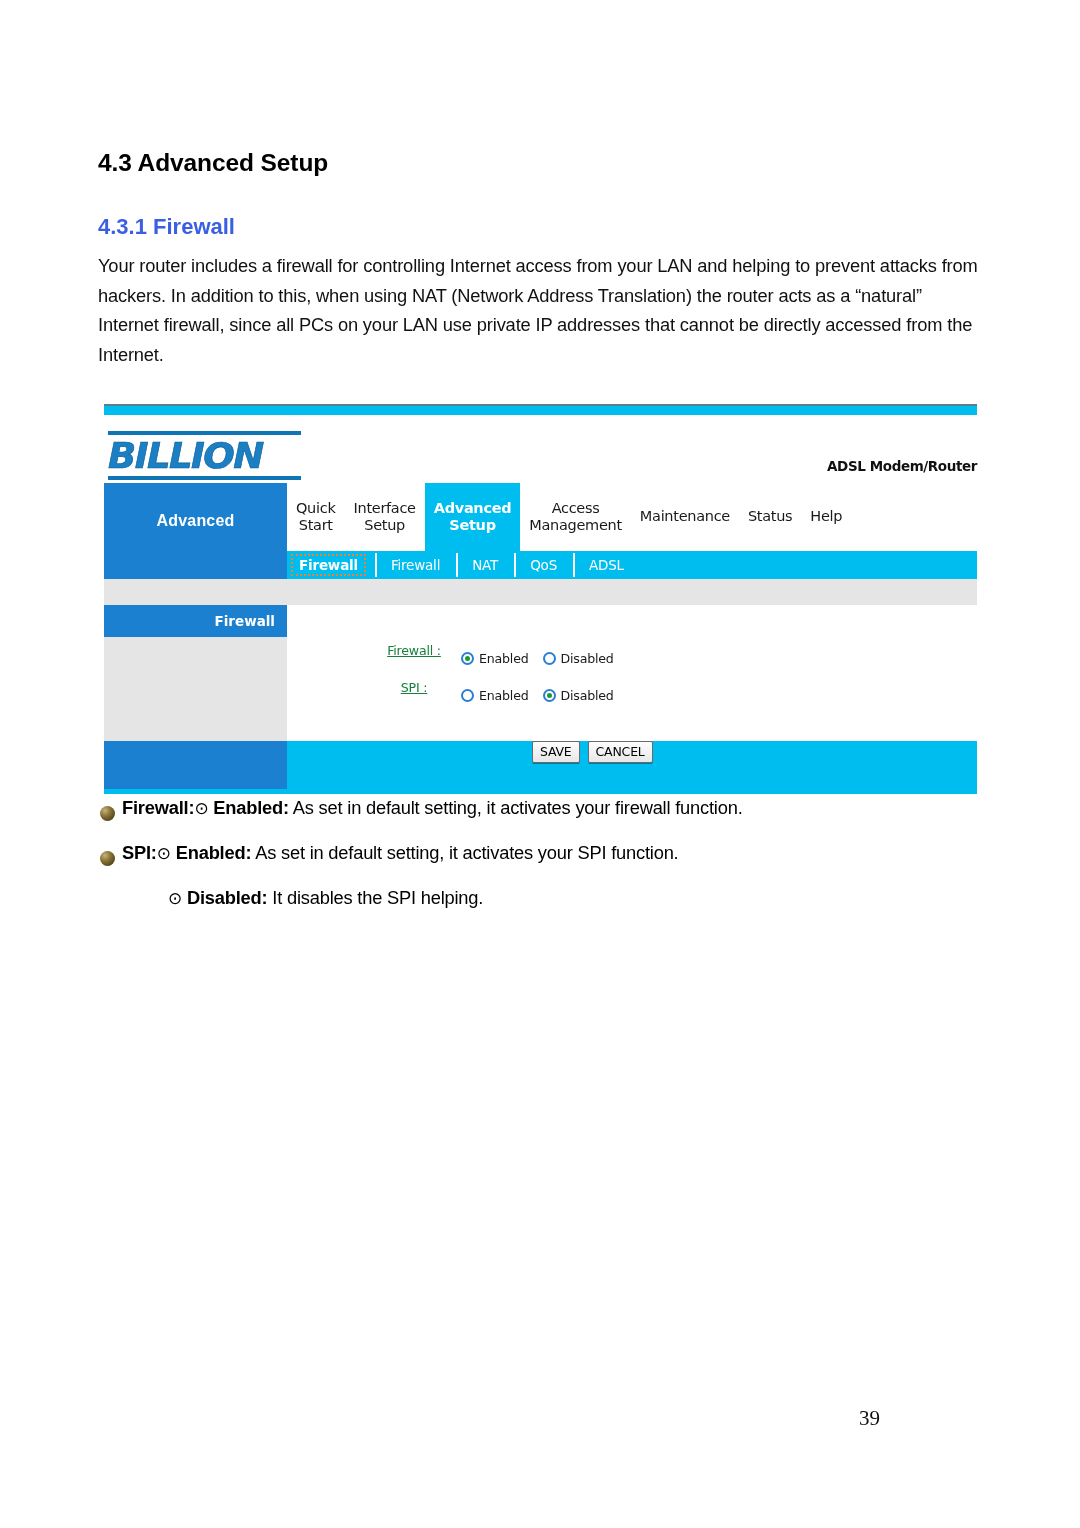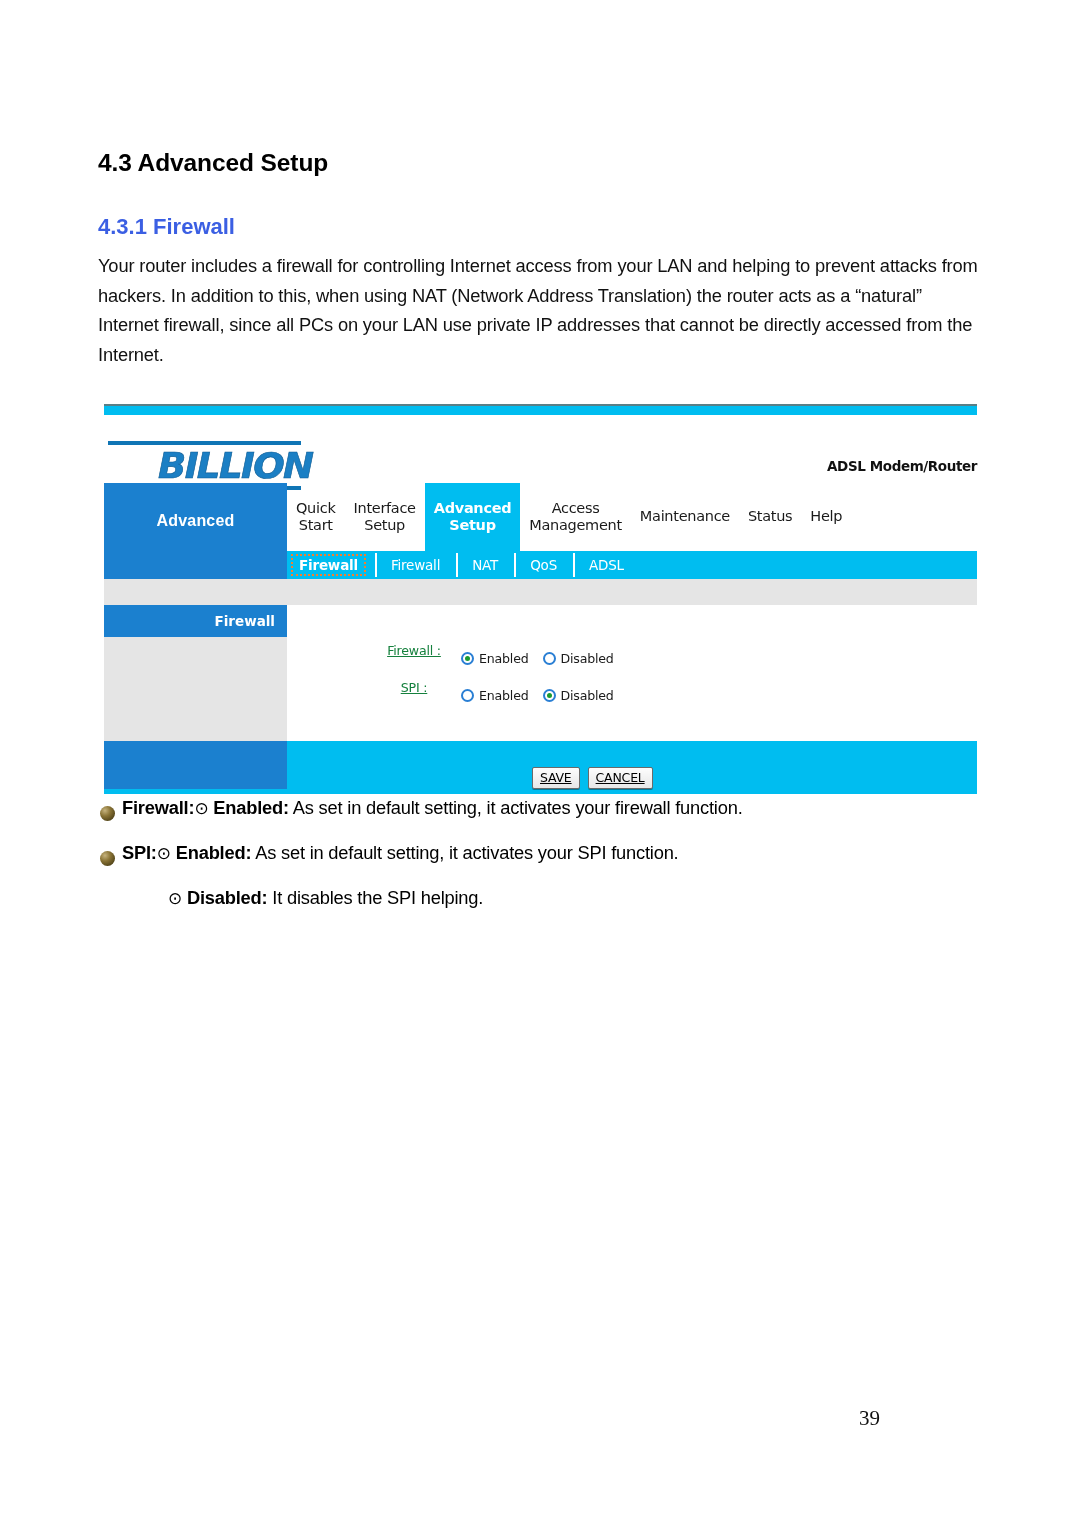--- a/index.html
+++ b/index.html
@@ -76,23 +76,22 @@
 
   .ui-brandrow {
     position: relative;
     height: 68px;
     background: #ffffff;
   }
 
   .brand-logo {
     position: absolute;
     left: 4px;
-    top: 26px;
+    top: 16px;
     width: 193px;
-    text-align: right;
   }
   .brand-logo .bar {
     height: 4px;
     background: #1075b5;
     width: 100%;
   }
   .brand-logo .bar.top { margin-bottom: 2px; }
   .brand-logo .bar.bot { margin-top: 1px; }
   .brand-logo .word {
     font-family: "DejaVu Sans", sans-serif;
@@ -328,24 +327,23 @@
     width: 183px;
     min-width: 183px;
     background: #1b80cf;
     height: 48px;
   }
   .foot-main {
     flex: 1;
     background: #00bdf0;
     height: 48px;
     display: flex;
-    align-items: flex-end;
+    align-items: flex-start;
     padding-left: 245px;
     box-sizing: border-box;
-    text-decoration: underline;
   }
   .btn {
     font-family: "DejaVu Sans", sans-serif;
     font-size: 12.5px;
     color: #000;
     background: linear-gradient(#fdfdfd,#e7e7e7);
     border: 1px solid #6a6a6a;
     border-radius: 2px;
     box-shadow: 0 1px 0 rgba(0,0,0,0.35);
     padding: 2px 7px 3px 7px;

